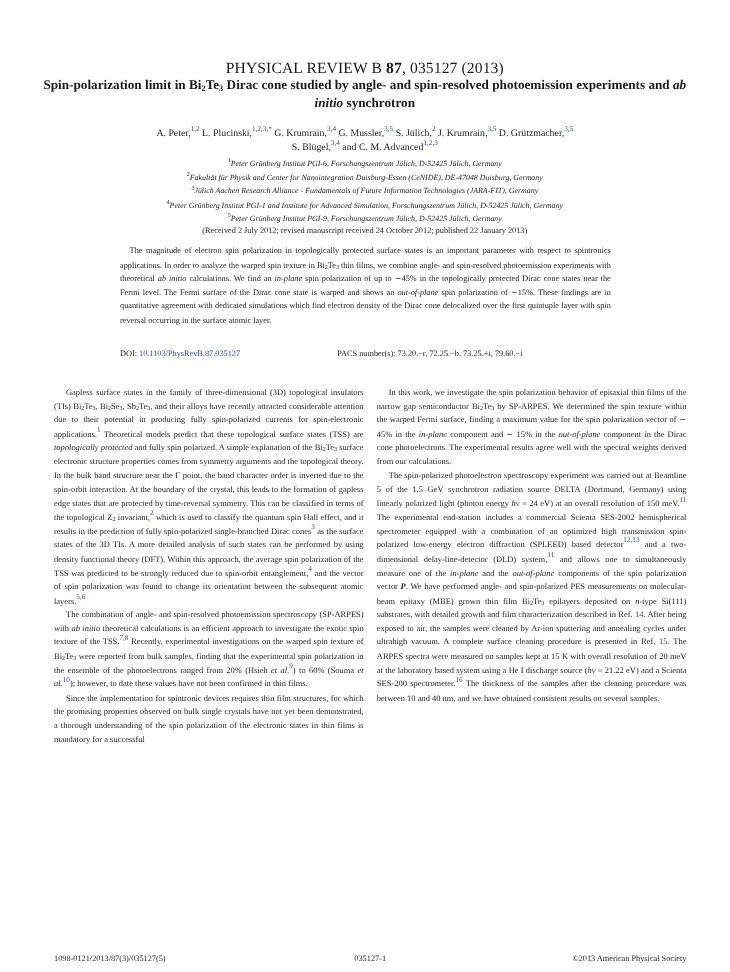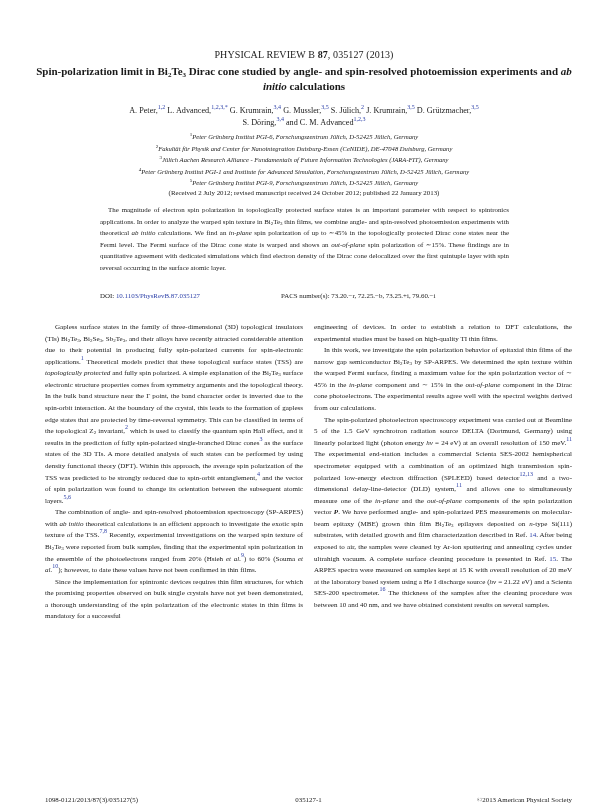--- a/index.html
+++ b/index.html
@@ -2,21 +2,21 @@
 <html><head>
 <meta charset="utf-8">
 <style>
   html, body { margin: 0; padding: 0; background: #ffffff; }
   body { width: 608px; height: 810px; position: relative; overflow: hidden;
          font-family: "Liberation Serif", "DejaVu Serif", serif; color: #1a1a1a; }
   .link { color: #2b3fa8; }
   sup { font-size: 6px; line-height: 0; vertical-align: 4px; }
   sup.ref { color: #2b3fa8; }
   #running-head { position: absolute; top: 49px; left: 0; width: 608px; text-align: center;
-                  font-size: 10px; letter-spacing: 0.1px; }
+                  font-size: 13px; letter-spacing: 0.1px; }
   #running-head b { font-weight: bold; }
   #title { position: absolute; top: 64px; left: 30px; width: 548px; text-align: center;
            font-weight: bold; font-size: 11px; line-height: 15px; }
   #title sub { font-size: 7px; vertical-align: -2px; line-height: 0; }
   #authors { position: absolute; top: 105px; left: 40px; width: 528px; text-align: center;
              font-size: 8.2px; line-height: 12px; }
   #affiliations { position: absolute; top: 131px; left: 20px; width: 568px; text-align: center;
                   font-style: italic; font-size: 6.6px; line-height: 11.6px; }
   #affiliations sup { font-style: normal; font-size: 5px; vertical-align: 3px; color:#1a1a1a; }
   #received { position: absolute; top: 189px; left: 0; width: 608px; text-align: center;
@@ -33,31 +33,31 @@
   .col sub { font-size: 5px; vertical-align: -1px; line-height: 0; }
   #footer { position: absolute; top: 796px; left: 45px; width: 527px; font-size: 6.9px; }
   #footer .mid { position: absolute; left: 0; width: 527px; text-align: center; top: 0; }
   #footer .right { position: absolute; right: 0; top: 0; }
 </style>
 </head>
 <body>
 
 <div id="running-head"><span>PHYSICAL REVIEW B </span><b>87</b><span>, 035127 (2013)</span></div>
 
-<div id="title"><span>Spin-polarization limit in Bi</span><sub>2</sub><span>Te</span><sub>3</sub><span> Dirac cone studied by angle- and spin-resolved photoemission experiments and </span><i>ab initio</i><span> calculations</span></div>
+<div id="title"><span>Spin-polarization limit in Bi</span><sub>2</sub><span>Te</span><sub>3</sub><span> Dirac cone studied by angle- and spin-resolved photoemission experiments and </span><i>ab initio</i><span> synchrotron</span></div>
 
 <div id="authors">
   <span><span>A. Peter,</span><sup class="ref">1,2</sup></span>
-  <span><span>L. Advanced,</span><sup class="ref">1,2,3,*</sup></span>
+  <span><span>L. Plucinski,</span><sup class="ref">1,2,3,*</sup></span>
   <span><span>G. Krumrain,</span><sup class="ref">3,4</sup></span>
   <span><span>G. Mussler,</span><sup class="ref">3,5</sup></span>
   <span><span>S. Jülich,</span><sup class="ref">2</sup></span>
   <span><span>J. Krumrain,</span><sup class="ref">3,5</sup></span>
   <span><span>D. Grützmacher,</span><sup class="ref">3,5</sup></span><br>
-  <span><span>S. Döring,</span><sup class="ref">3,4</sup></span>
+  <span><span>S. Blügel,</span><sup class="ref">3,4</sup></span>
   <span><span>and C. M. Advanced</span><sup class="ref">1,2,3</sup></span>
 </div>
 
 <div id="affiliations">
   <div><sup>1</sup><span>Peter Grünberg Institut PGI-6, Forschungszentrum Jülich, D-52425 Jülich, Germany</span></div>
   <div><sup>2</sup><span>Fakultät für Physik and Center for Nanointegration Duisburg-Essen (CeNIDE), DE-47048 Duisburg, Germany</span></div>
   <div><sup>3</sup><span>Jülich Aachen Research Alliance - Fundamentals of Future Information Technologies (JARA-FIT), Germany</span></div>
   <div><sup>4</sup><span>Peter Grünberg Institut PGI-1 and Institute for Advanced Simulation, Forschungszentrum Jülich, D-52425 Jülich, Germany</span></div>
   <div><sup>5</sup><span>Peter Grünberg Institut PGI-9, Forschungszentrum Jülich, D-52425 Jülich, Germany</span></div>
 </div>
@@ -71,21 +71,20 @@
   <span class="pacs">PACS number(s): 73.20.−r, 72.25.−b, 73.25.+i, 79.60.−i</span>
 </div>
 
 <div id="col-left" class="col">
   <p><span>Gapless surface states in the family of three-dimensional (3D) topological insulators (TIs) Bi</span><sub>2</sub><span>Te</span><sub>3</sub><span>, Bi</span><sub>2</sub><span>Se</span><sub>3</sub><span>, Sb</span><sub>2</sub><span>Te</span><sub>3</sub><span>, and their alloys have recently attracted considerable attention due to their potential in producing fully spin-polarized currents for spin-electronic applications.</span><sup class="ref">1</sup><span> Theoretical models predict that these topological surface states (TSS) are </span><i>topologically protected</i><span> and fully spin polarized. A simple explanation of the Bi</span><sub>2</sub><span>Te</span><sub>3</sub><span> surface electronic structure properties comes from symmetry arguments and the topological theory. In the bulk band structure near the Γ point, the band character order is inverted due to the spin-orbit interaction. At the boundary of the crystal, this leads to the formation of gapless edge states that are protected by time-reversal symmetry. This can be classified in terms of the topological Z</span><sub>2</sub><span> invariant,</span><sup class="ref">2</sup><span> which is used to classify the quantum spin Hall effect, and it results in the prediction of fully spin-polarized single-branched Dirac cones</span><sup class="ref">3</sup><span> as the surface states of the 3D TIs. A more detailed analysis of such states can be performed by using density functional theory (DFT). Within this approach, the average spin polarization of the TSS was predicted to be strongly reduced due to spin-orbit entanglement,</span><sup class="ref">4</sup><span> and the vector of spin polarization was found to change its orientation between the subsequent atomic layers.</span><sup class="ref">5,6</sup></p>
   <p><span>The combination of angle- and spin-resolved photoemission spectroscopy (SP-ARPES) with </span><i>ab initio</i><span> theoretical calculations is an efficient approach to investigate the exotic spin texture of the TSS.</span><sup class="ref">7,8</sup><span> Recently, experimental investigations on the warped spin texture of Bi</span><sub>2</sub><span>Te</span><sub>3</sub><span> were reported from bulk samples, finding that the experimental spin polarization in the ensemble of the photoelectrons ranged from 20% (Hsieh </span><i>et al.</i><sup class="ref">9</sup><span>) to 60% (Souma </span><i>et al.</i><sup class="ref">10</sup><span>); however, to date these values have not been confirmed in thin films.</span></p>
   <p id="p3-left">Since the implementation for spintronic devices requires thin film structures, for which the promising properties observed on bulk single crystals have not yet been demonstrated, a thorough understanding of the spin polarization of the electronic states in thin films is mandatory for a successful</p>
 </div>
 
 <div id="col-right" class="col">
-  <p style="text-indent:0" id="p3-right">engineering of devices. In order to establish a relation to DFT calculations, the experimental studies must be based on high-quality TI thin films.</p>
   <p><span>In this work, we investigate the spin polarization behavior of epitaxial thin films of the narrow gap semiconductor Bi</span><sub>2</sub><span>Te</span><sub>3</sub><span> by SP-ARPES. We determined the spin texture within the warped Fermi surface, finding a maximum value for the spin polarization vector of ∼ 45% in the </span><i>in-plane</i><span> component and ∼ 15% in the </span><i>out-of-plane</i><span> component in the Dirac cone photoelectrons. The experimental results agree well with the spectral weights derived from our calculations.</span></p>
   <p><span>The spin-polarized photoelectron spectroscopy experiment was carried out at Beamline 5 of the 1.5 GeV synchrotron radiation source DELTA (Dortmund, Germany) using linearly polarized light (photon energy </span><i>hν</i><span> = 24 eV) at an overall resolution of 150 meV.</span><sup class="ref">11</sup><span> The experimental end-station includes a commercial Scienta SES-2002 hemispherical spectrometer equipped with a combination of an optimized high transmission spin-polarized low-energy electron diffraction (SPLEED) based detector</span><sup class="ref">12,13</sup><span> and a two-dimensional delay-line-detector (DLD) system,</span><sup class="ref">11</sup><span> and allows one to simultaneously measure one of the </span><i>in-plane</i><span> and the </span><i>out-of-plane</i><span> components of the spin polarization vector </span><b><i>P</i></b><span>. We have performed angle- and spin-polarized PES measurements on molecular-beam epitaxy (MBE) grown thin film Bi</span><sub>2</sub><span>Te</span><sub>3</sub><span> epilayers deposited on </span><i>n</i><span>-type Si(111) substrates, with detailed growth and film characterization described in Ref. </span><span class="link">14</span><span>. After being exposed to air, the samples were cleaned by Ar-ion sputtering and annealing cycles under ultrahigh vacuum. A complete surface cleaning procedure is presented in Ref. </span><span class="link">15</span><span>. The ARPES spectra were measured on samples kept at 15 K with overall resolution of 20 meV at the laboratory based system using a He I discharge source (</span><i>hν</i><span> = 21.22 eV) and a Scienta SES-200 spectrometer.</span><sup class="ref">16</sup><span> The thickness of the samples after the cleaning procedure was between 10 and 40 nm, and we have obtained consistent results on several samples.</span></p>
 </div>
 
 <div id="footer">
   <span>1098-0121/2013/87(3)/035127(5)</span>
   <span class="mid">035127-1</span>
   <span class="right">©2013 American Physical Society</span>
 </div>
 

